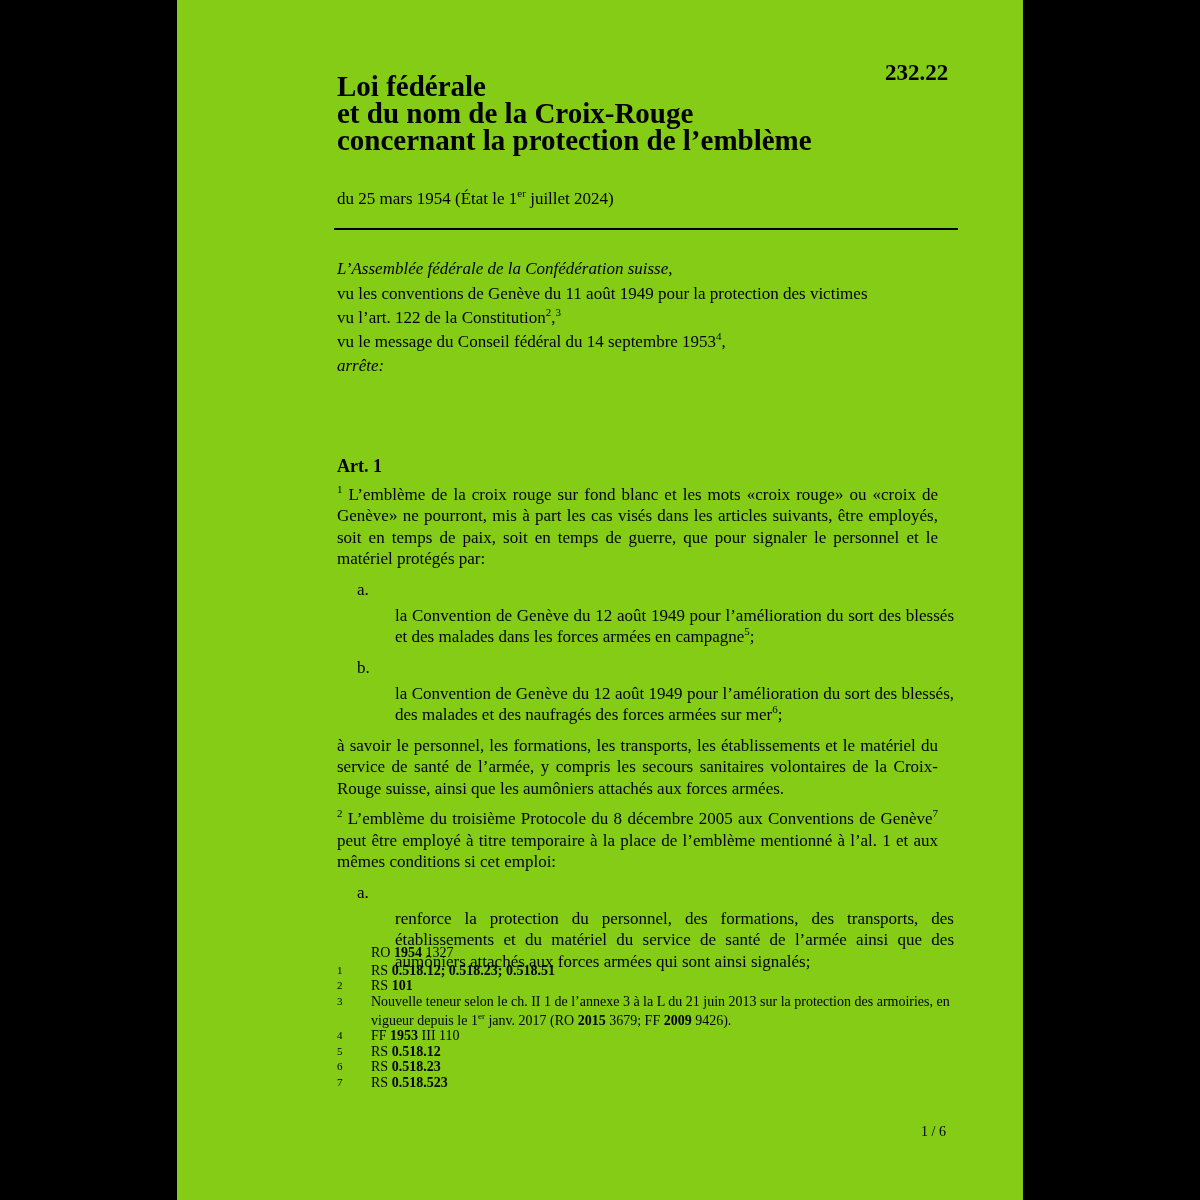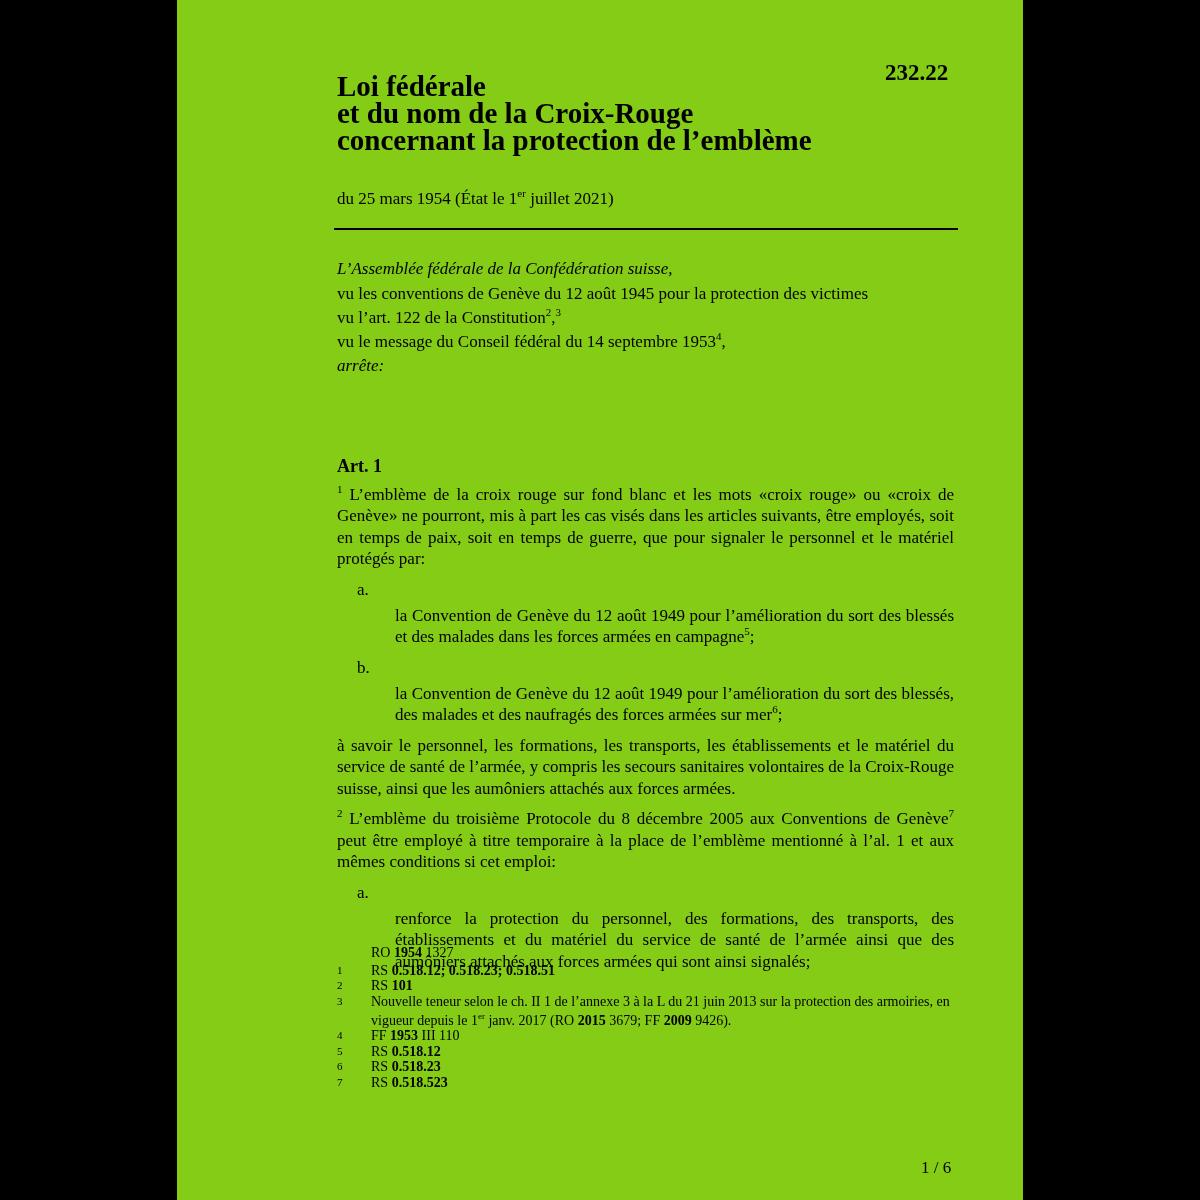--- a/index.html
+++ b/index.html
@@ -18,54 +18,54 @@
   .title { left: 160px; top: 73px; font-size: 29px; font-weight: bold; line-height: 27px; }
   .date { left: 160px; top: 187px; font-size: 17px; }
   .date sup { font-size: 11px; }
   .rule { left: 157px; top: 228px; width: 624px; height: 2px; background: #000; }
   .preamble { left: 160px; top: 259px; width: 620px; font-size: 17px; line-height: 19px; }
   .preamble .it { font-style: italic; }
   .preamble p { margin: 0; }
   .gap { height: 6px; }
   .art { left: 160px; top: 456px; width: 617px; font-size: 17px; line-height: 21.5px; }
   .art h3 { margin: 0 0 6px 0; font-size: 18px; font-weight: bold; }
-  .art p { margin: 0 0 9px 0; text-align: justify; }
+  .art p { margin: 0 16px 9px 0; text-align: justify; }
   .art sup { font-size: 11px; line-height: 0; }
   .item { display: flex; margin: 0 0 9px 0; }
   .item .lbl { width: 58px; padding-left: 20px; flex-shrink: 0; box-sizing: border-box; }
   .item .txt { flex: 1; text-align: justify; margin-top: 26px; }
   .footnotes { left: 160px; top: 945px; width: 630px; font-size: 14px; line-height: 15.5px; }
   .footnotes .ro { margin-bottom: 2px; margin-left: 34px; }
   .fn { display: flex; }
   .fn .n { width: 34px; font-size: 11px; flex-shrink: 0; }
   .fn .t { flex: 1; }
   .fn sup { font-size: 9px; }
-  .pagenum { left: 744px; top: 1124px; font-size: 17px; margin-top: 34px; }
+  .pagenum { left: 744px; top: 1124px; font-size: 14px; }
 </style>
 </head>
 <body>
 
 <div class="page">
 
   <div class="abs sysnum">232.22</div>
 
   <div class="abs title">
     <div>Loi fédérale</div>
     <div>et du nom de la Croix-Rouge</div>
     <div>concernant la protection de l’emblème</div>
   </div>
 
-  <div class="abs date"><span>du 25 mars 1954 (État le 1</span><sup>er</sup><span> juillet 2021)</span></div>
+  <div class="abs date"><span>du 25 mars 1954 (État le 1</span><sup>er</sup><span> juillet 2024)</span></div>
 
   <div class="abs rule"></div>
 
   <div class="abs preamble">
     <p class="it">L’Assemblée fédérale de la Confédération suisse,</p>
     <div class="gap"></div>
-    <p>vu les conventions de Genève du 12 août 1945 pour la protection des victimes</p>
+    <p>vu les conventions de Genève du 11 août 1949 pour la protection des victimes</p>
     <p><span>vu l’art. 122 de la Constitution</span><sup style="font-size:11px">2</sup><span>,</span><sup style="font-size:11px">3</sup></p>
     <p><span>vu le message du Conseil fédéral du 14 septembre 1953</span><sup style="font-size:11px">4</sup><span>,</span></p>
     <div class="gap"></div>
     <p class="it">arrête:</p>
   </div>
 
   <div class="abs art">
     <h3>Art. 1</h3>
     <p><sup>1</sup><span> L’emblème de la croix rouge sur fond blanc et les mots «croix rouge» ou «croix de Genève» ne pourront, mis à part les cas visés dans les articles suivants, être employés, soit en temps de paix, soit en temps de guerre, que pour signaler le personnel et le matériel protégés par:</span></p>
 

